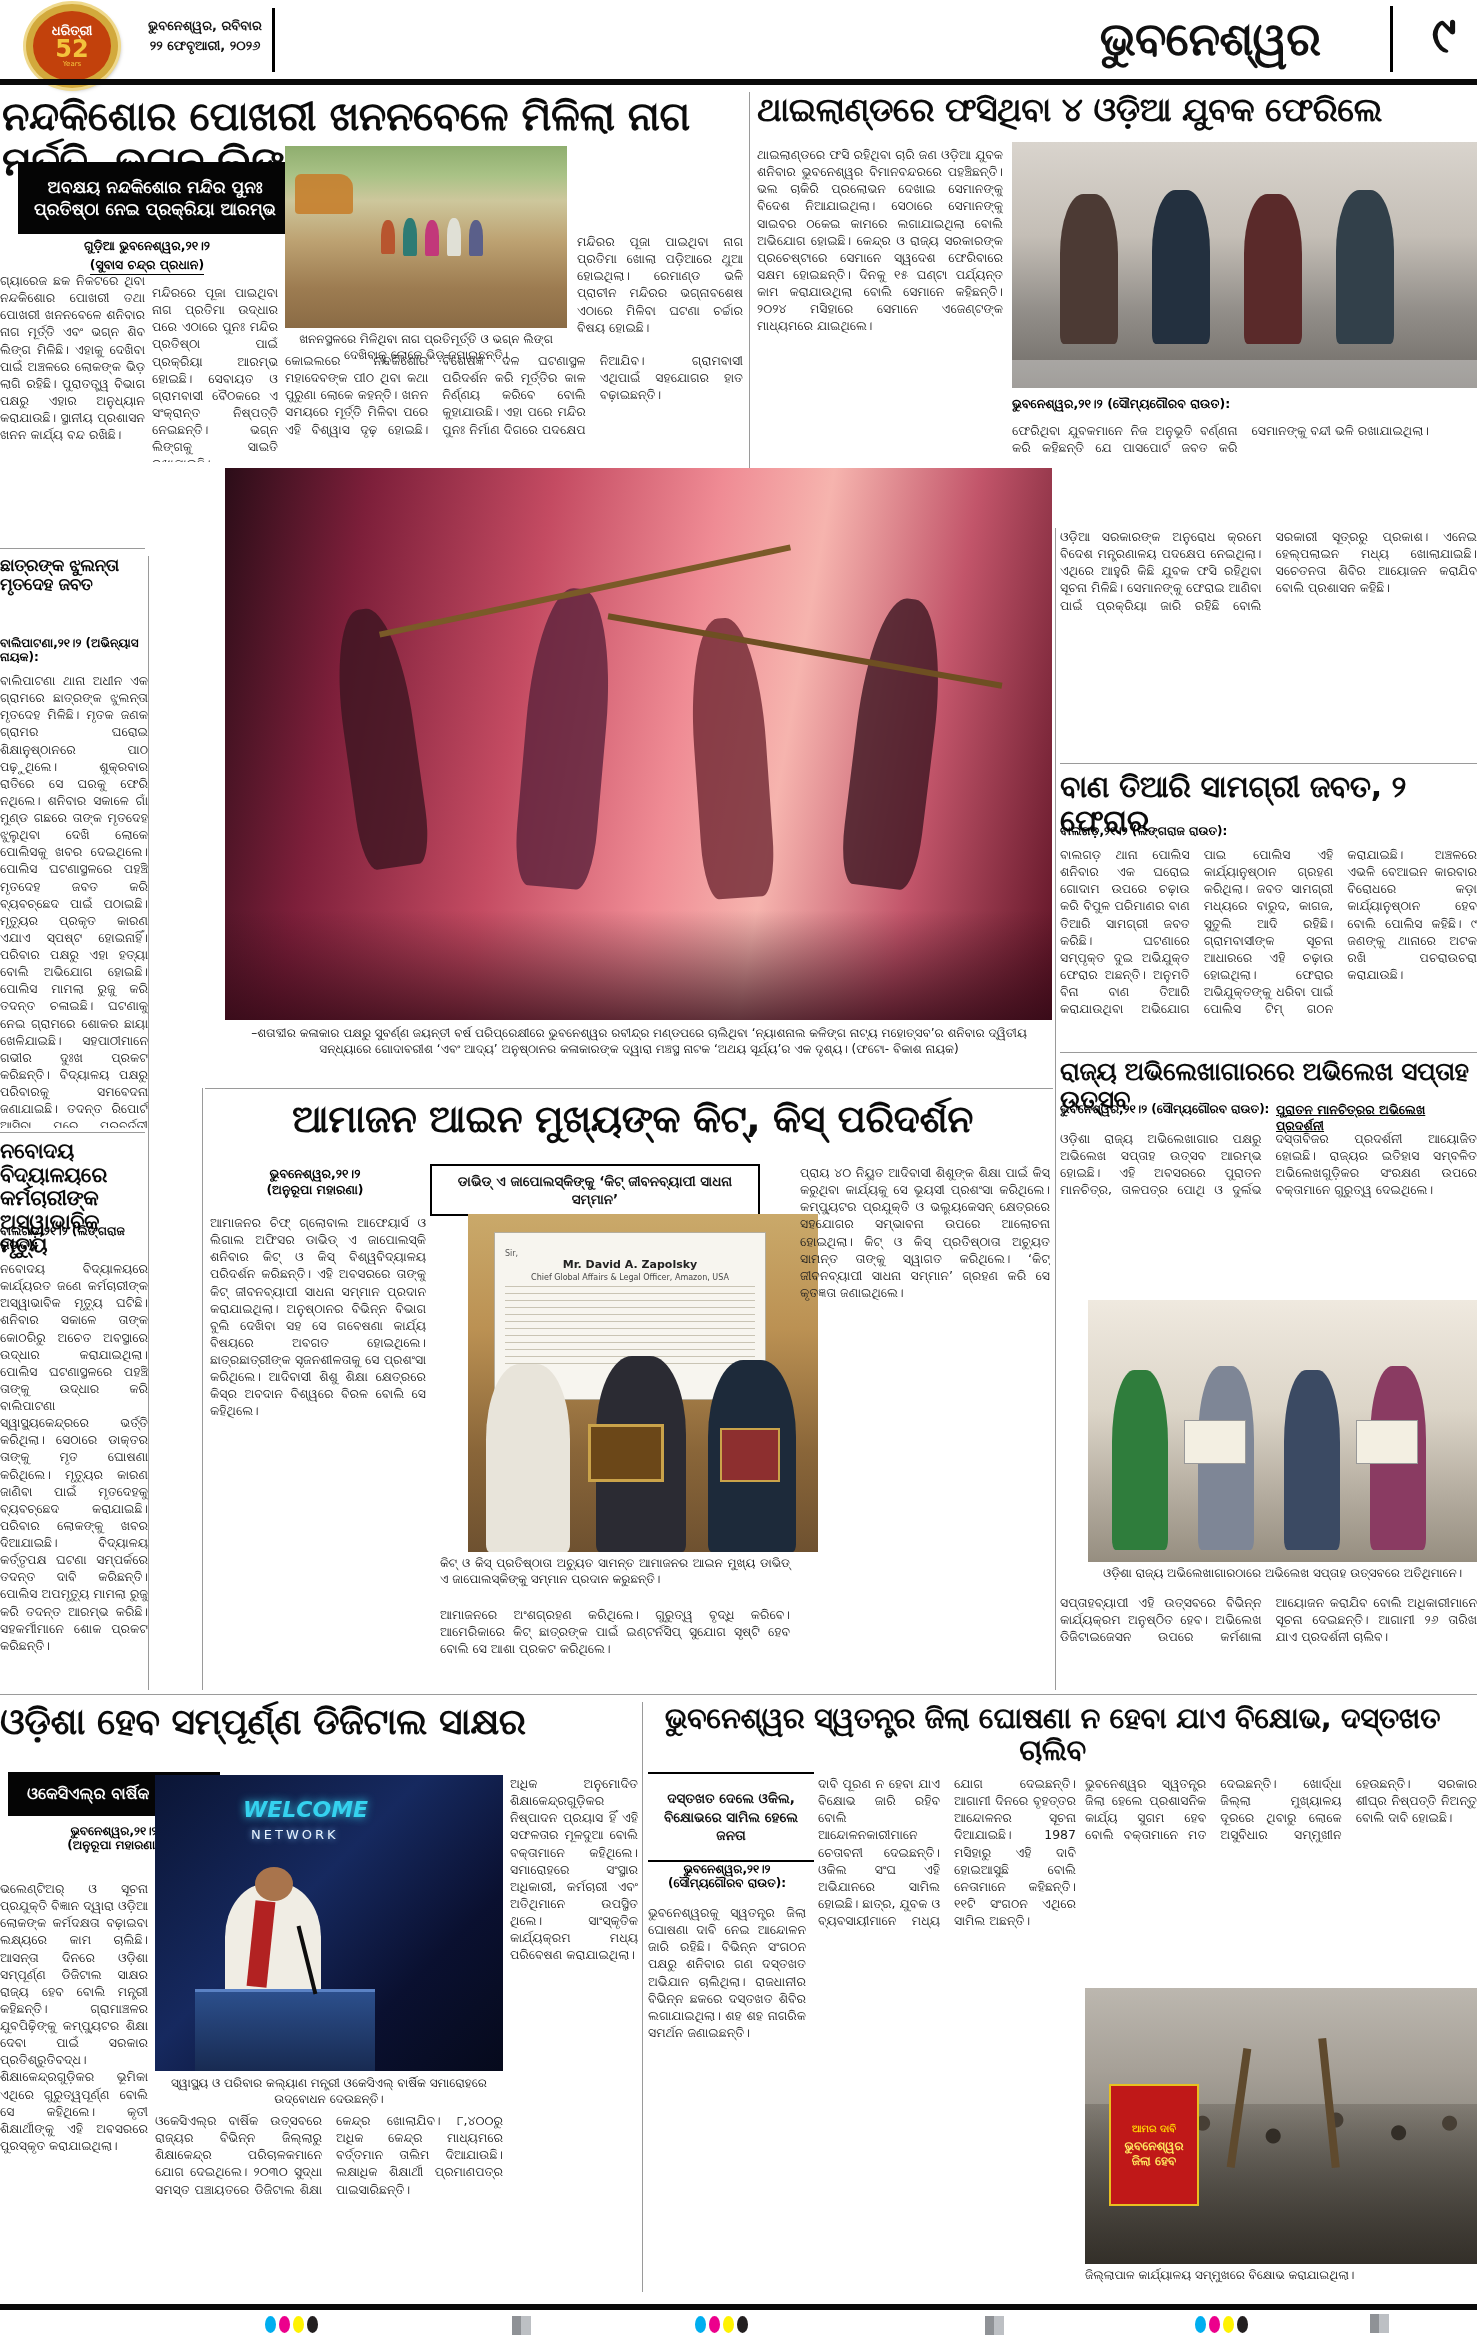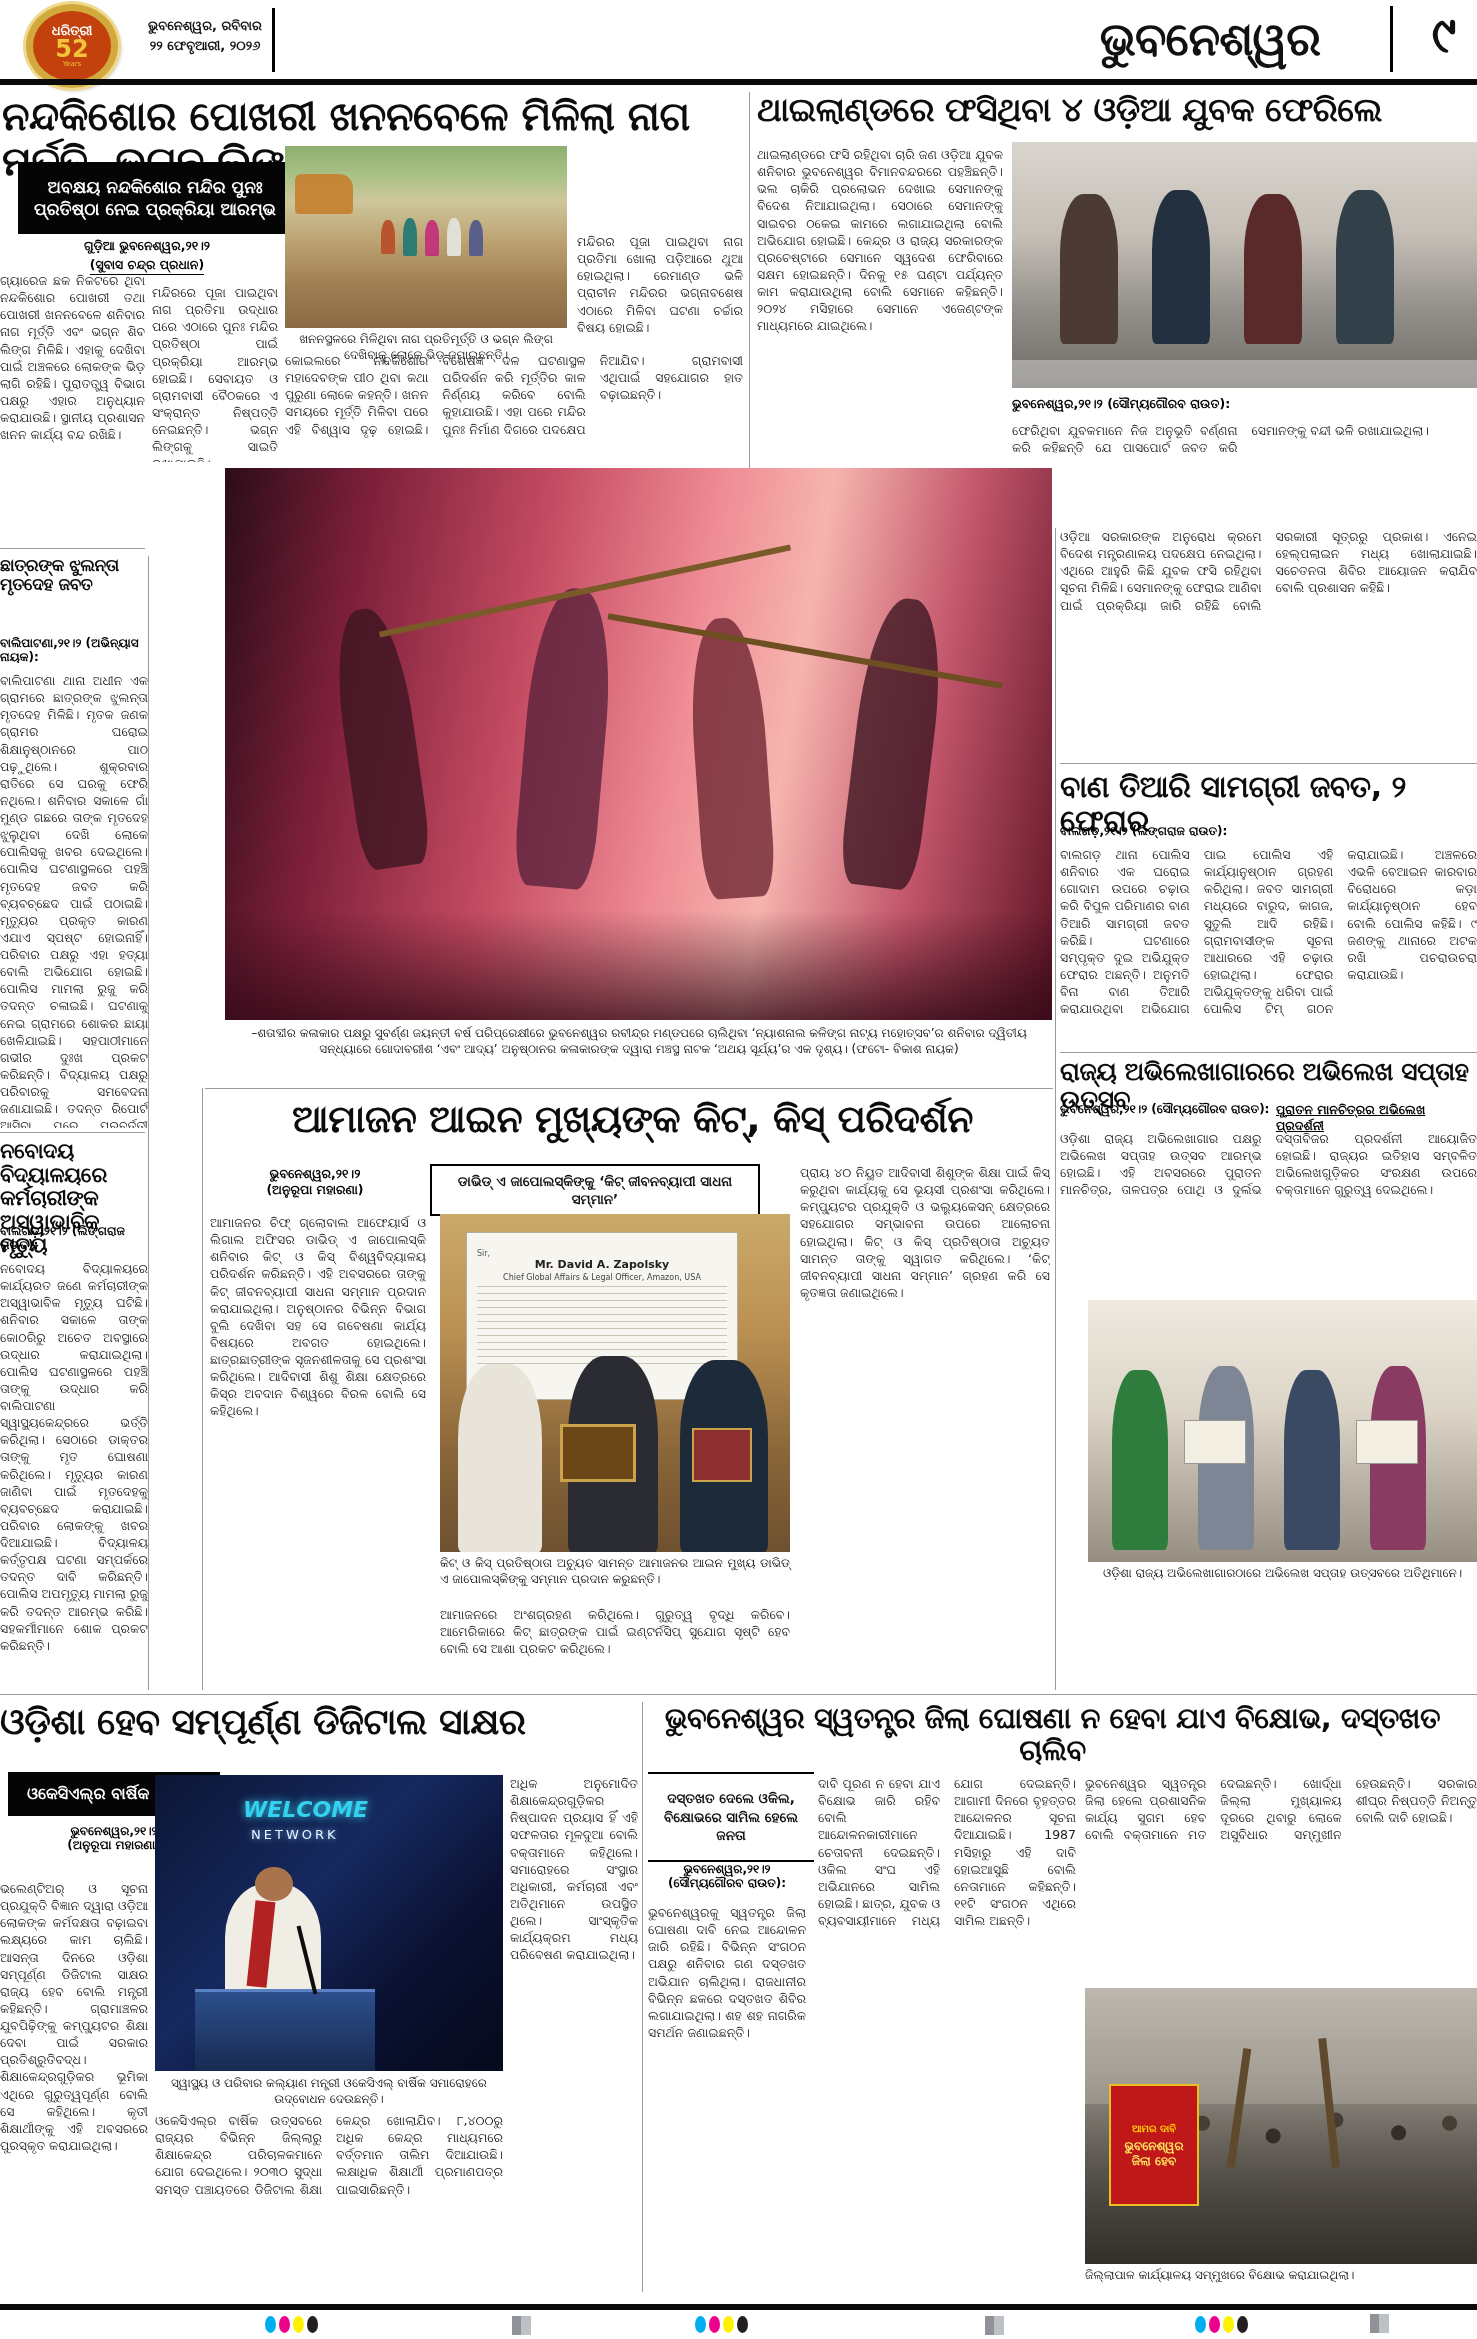--- a/index.html
+++ b/index.html
@@ -25,21 +25,21 @@
   .logo-name{font-size:13px;font-weight:700;color:#fff;line-height:1;}
   .logo-years{font-size:24px;font-weight:700;color:#f3c33c;line-height:1;}
   .logo-years-label{font-size:7px;color:#f3c33c;line-height:1;}
   .edition-title{font-size:46px;font-weight:700;letter-spacing:-1px;}
   .pageno{font-size:50px;font-weight:700;}
   .masthead-date{font-size:13px;font-weight:700;text-align:center;line-height:1.5;}
   
   .ph-excavation{background:linear-gradient(180deg,#8fae6f 0%,#a9c286 16%,#cdc79c 30%,#bda272 52%,#9d7c51 78%,#8a6b45 100%);}
   .ph-airport{background:linear-gradient(180deg,#d9d4cd 0%,#c4beb6 38%,#938f8a 68%,#6e6a65 100%);}
   .ph-dance{background:linear-gradient(100deg,#2b0d18 0%,#7d1f3a 16%,#c44b62 36%,#ef8b94 54%,#f6b4ae 66%,#c2556a 82%,#5f1426 100%);}
-  .ph-amazon{background:linear-gradient(180deg,#caa96a 0%,#bb9153 34%,#8a6639 70%,#6e5130 100%);}
+  .ph-amazon{background:linear-gradient(180deg,#caa96a 0%,#bb9153 34%,#8a6639 70%,#6e5130 100%);margin-left:28px;}
   .ph-archive{background:linear-gradient(180deg,#efe9df 0%,#dcd5c8 42%,#b3ab9e 75%,#968e80 100%);}
   .ph-podium{background:linear-gradient(135deg,#0b1535 0%,#16295f 42%,#0a1030 72%,#060a1c 100%);}
   .ph-protest{background:linear-gradient(180deg,#bcb7af 0%,#a6a097 30%,#837f77 62%,#605c55 100%);}
   .neon-welcome{position:absolute;left:88px;top:22px;color:#35d2ef;font-size:22px;font-weight:700;
                 font-style:italic;text-shadow:0 0 8px #35d2ef;}
   .neon-network{position:absolute;left:96px;top:52px;color:#e8f4ff;font-size:13px;letter-spacing:3px;
                 text-shadow:0 0 6px #7fc4ff;}
   .letterboard{position:absolute;left:26px;top:18px;width:250px;height:150px;background:#f7f5ef;
                border:1px solid #b4ad9c;padding:8px 10px;color:#222;}
   .letter-title{font-size:11px;font-weight:700;text-align:center;}
@@ -160,20 +160,21 @@
   <div class="abs bodytxt cols2" style="left:1060px;top:1130px;width:417px;height:166px;">ଓଡ଼ିଶା ରାଜ୍ୟ ଅଭିଲେଖାଗାର ପକ୍ଷରୁ ଅଭିଲେଖ ସପ୍ତାହ ଉତ୍ସବ ଆରମ୍ଭ ହୋଇଛି। ଏହି ଅବସରରେ ପୁରାତନ ମାନଚିତ୍ର, ତାଳପତ୍ର ପୋଥି ଓ ଦୁର୍ଲଭ ଦସ୍ତାବିଜର ପ୍ରଦର୍ଶନୀ ଆୟୋଜିତ ହୋଇଛି। ରାଜ୍ୟର ଇତିହାସ ସମ୍ବଳିତ ଅଭିଲେଖଗୁଡ଼ିକର ସଂରକ୍ଷଣ ଉପରେ ବକ୍ତାମାନେ ଗୁରୁତ୍ୱ ଦେଇଥିଲେ।</div>
   <div class="abs photo ph-archive" style="left:1088px;top:1300px;width:389px;height:262px;">
     <div class="abs" style="left:24px;top:70px;width:56px;height:180px;background:#2f7d3c;border-radius:40% 40% 6% 6%;"></div>
     <div class="abs" style="left:110px;top:66px;width:56px;height:184px;background:#7e8696;border-radius:40% 40% 6% 6%;"></div>
     <div class="abs" style="left:196px;top:70px;width:56px;height:180px;background:#3b4a63;border-radius:40% 40% 6% 6%;"></div>
     <div class="abs" style="left:282px;top:66px;width:56px;height:184px;background:#8a3b62;border-radius:40% 40% 6% 6%;"></div>
     <div class="abs" style="left:96px;top:120px;width:60px;height:42px;background:#f3efe2;border:1px solid #999;"></div>
     <div class="abs" style="left:268px;top:120px;width:60px;height:42px;background:#f3efe2;border:1px solid #999;"></div>
   </div>
   <div class="abs caption" style="left:1088px;top:1566px;width:389px;text-align:center;">ଓଡ଼ିଶା ରାଜ୍ୟ ଅଭିଲେଖାଗାରଠାରେ ଅଭିଲେଖ ସପ୍ତାହ ଉତ୍ସବରେ ଅତିଥିମାନେ।</div>
+  <div class="abs bodytxt cols2" style="left:1060px;top:1594px;width:417px;height:96px;">ସପ୍ତାହବ୍ୟାପୀ ଏହି ଉତ୍ସବରେ ବିଭିନ୍ନ କାର୍ଯ୍ୟକ୍ରମ ଅନୁଷ୍ଠିତ ହେବ। ଅଭିଲେଖ ଡିଜିଟାଇଜେସନ ଉପରେ କର୍ମଶାଳା ଆୟୋଜନ କରାଯିବ ବୋଲି ଅଧିକାରୀମାନେ ସୂଚନା ଦେଇଛନ୍ତି। ଆଗାମୀ ୨୬ ତାରିଖ ଯାଏ ପ୍ରଦର୍ଶନୀ ଚାଲିବ।</div>
 
   <div class="abs hrule" style="left:205px;top:1088px;width:848px;"></div>
   <div class="abs vrule" style="left:202px;top:1088px;height:602px;"></div>
   <div class="abs headline" style="left:210px;top:1098px;width:845px;font-size:38px;text-align:center;">ଆମାଜନ ଆଇନ ମୁଖ୍ୟଙ୍କ କିଟ୍, କିସ୍ ପରିଦର୍ଶନ</div>
   <div class="abs" style="left:210px;top:1166px;width:210px;text-align:center;">
     <div class="dateline">ଭୁବନେଶ୍ୱର,୨୧।୨</div>
     <div class="dateline">(ଅନୁରୂପା ମହାରଣା)</div>
   </div>
   <div class="abs subbox-bordered" style="left:430px;top:1164px;width:310px;height:44px;font-size:13.5px;padding:2px 8px;">ଡାଭିଡ୍ ଏ ଜାପୋଲସ୍କିଙ୍କୁ ‘କିଟ୍ ଜୀବନବ୍ୟାପୀ ସାଧନା ସମ୍ମାନ’</div>
   <div class="abs photo ph-amazon" style="left:440px;top:1214px;width:350px;height:338px;">

